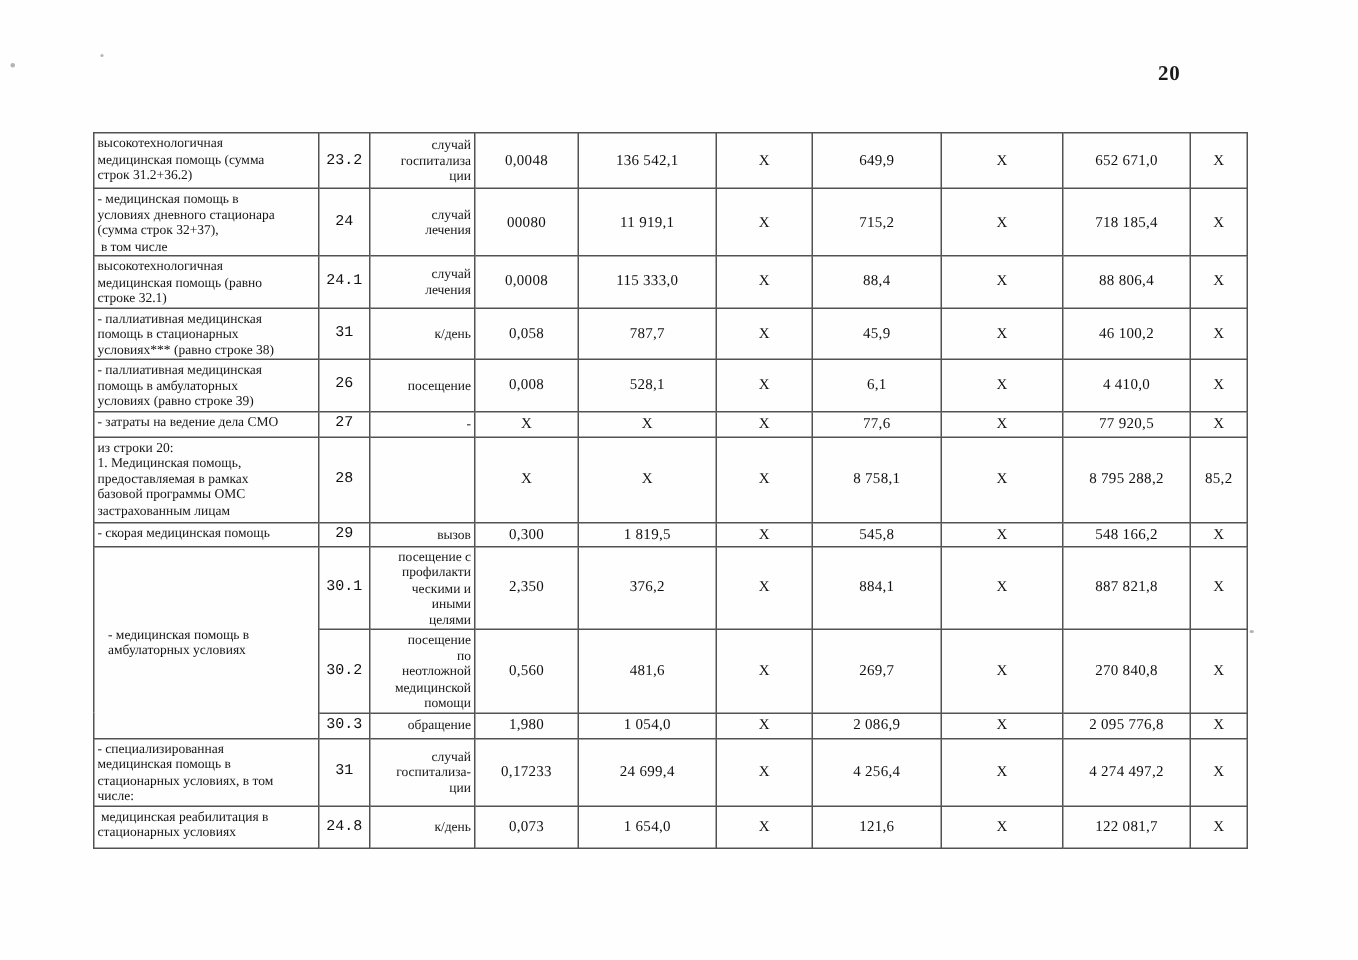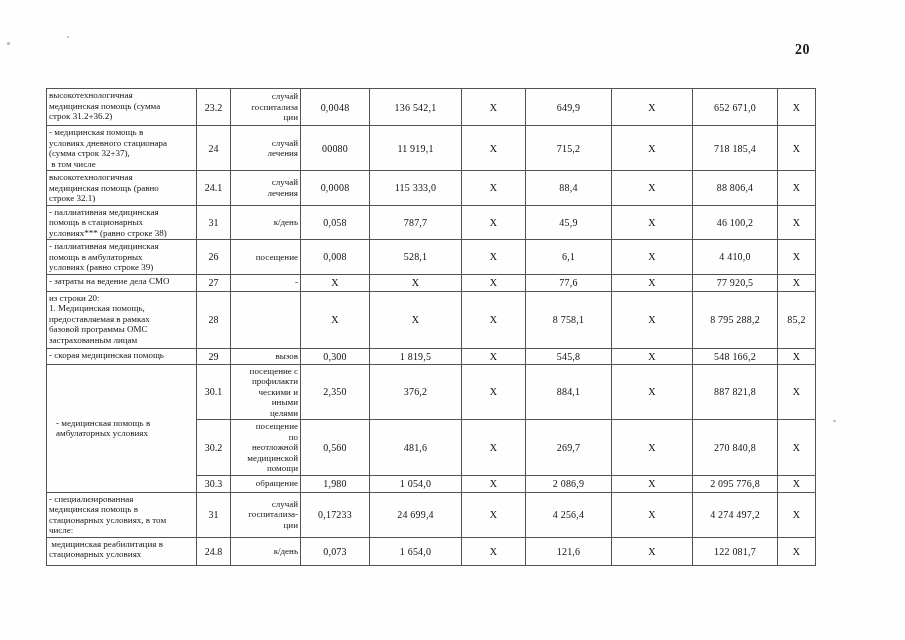--- a/index.html
+++ b/index.html
@@ -6,45 +6,45 @@
   body{
     width:905px;height:640px;
     background:#ffffff;
     font-family:"Liberation Serif","DejaVu Serif",serif;
     color:#141414;
     position:relative;
     overflow:hidden;
   }
   .page{position:absolute;inset:0;background:#fefefe;}
   .page-number{
-    position:absolute;top:42px;left:795px;
+    position:absolute;top:42px;left:772px;
     font-size:14px;font-weight:700;letter-spacing:.5px;color:#1a1a1a;
   }
   table.doc-table{
-    position:absolute;top:88px;left:46px;
+    position:absolute;top:88px;left:62px;
     width:769px;
     border-collapse:collapse;
     table-layout:fixed;
   }
   table.doc-table td{
     border:1px solid #525252;
     padding:1px 2px;
     overflow:hidden;
   }
   td.desc{
     text-align:left;vertical-align:top;
     font-size:9px;line-height:10.5px;
     padding:2px 3px 2px 4px;
     white-space:pre-line;
     color:#161616;
   }
   td.desc.mid{vertical-align:middle;padding-left:9px;}
   td.num{
     text-align:center;vertical-align:middle;
-    font-size:10px;color:#101010;
+    font-size:10px;color:#101010;font-family:Liberation Mono, monospace;
   }
   td.unit{
     text-align:right;vertical-align:middle;
     font-size:9px;line-height:10.5px;
     white-space:pre-line;color:#161616;
   }
   td.val{
     text-align:center;vertical-align:middle;
     font-size:10px;color:#101010;
     letter-spacing:.2px;

